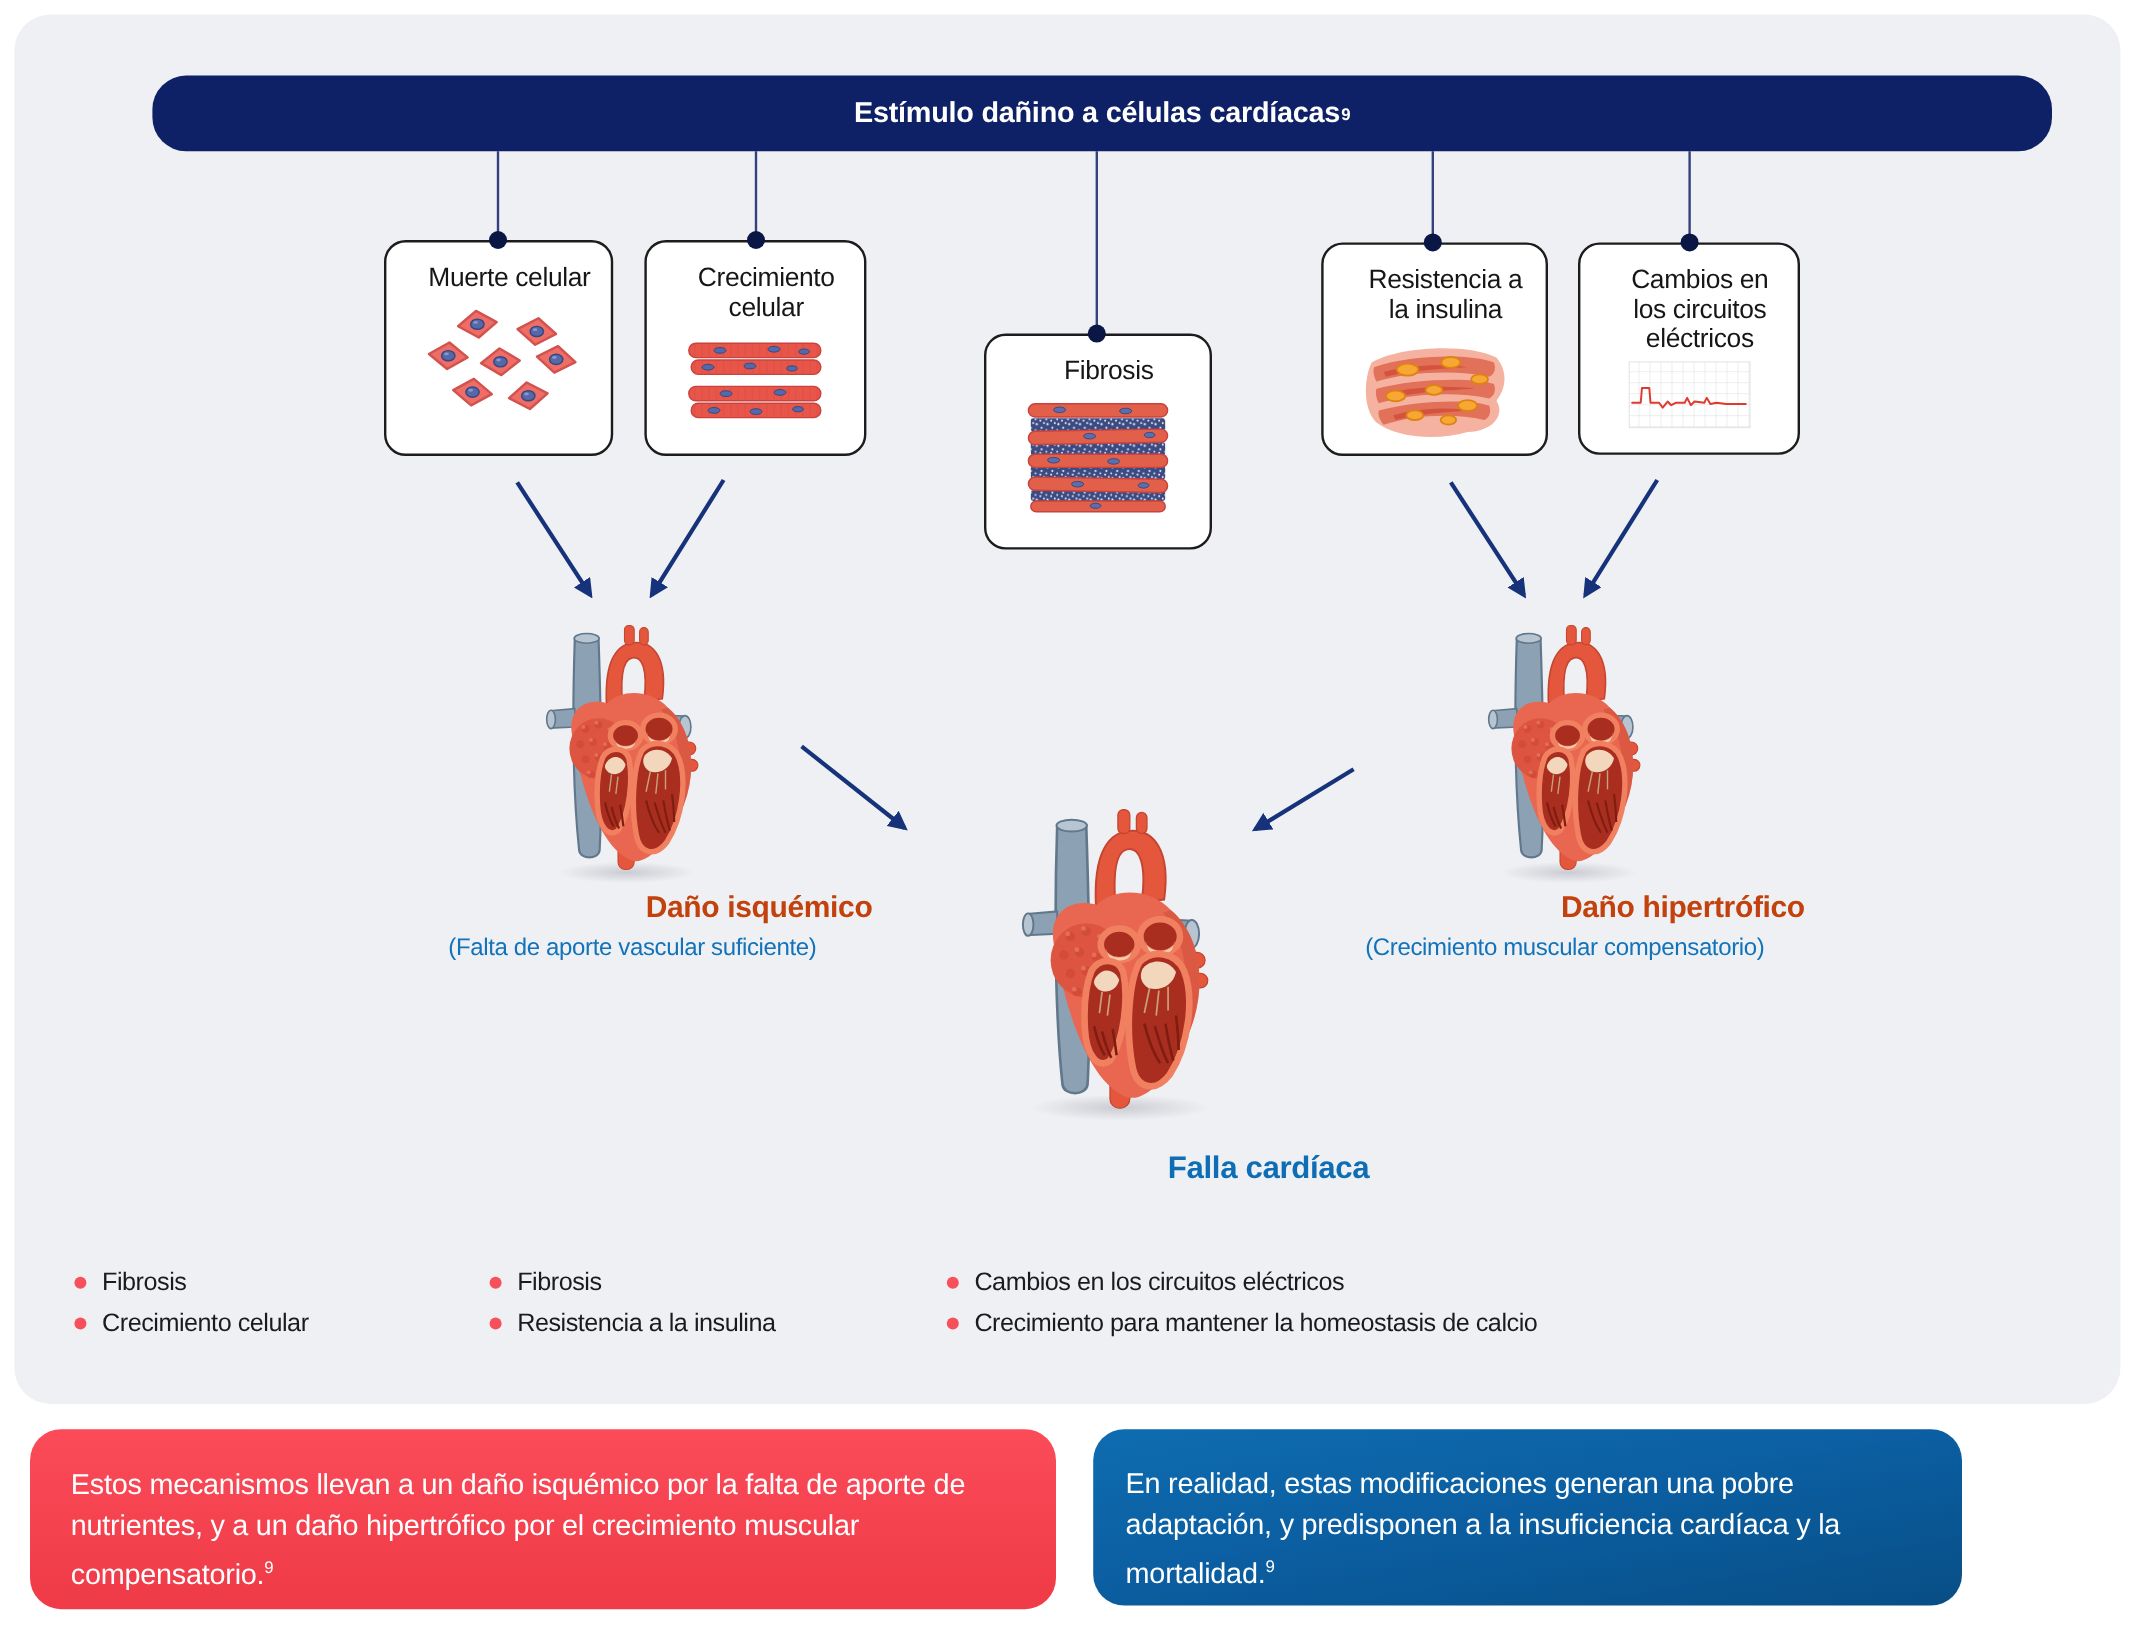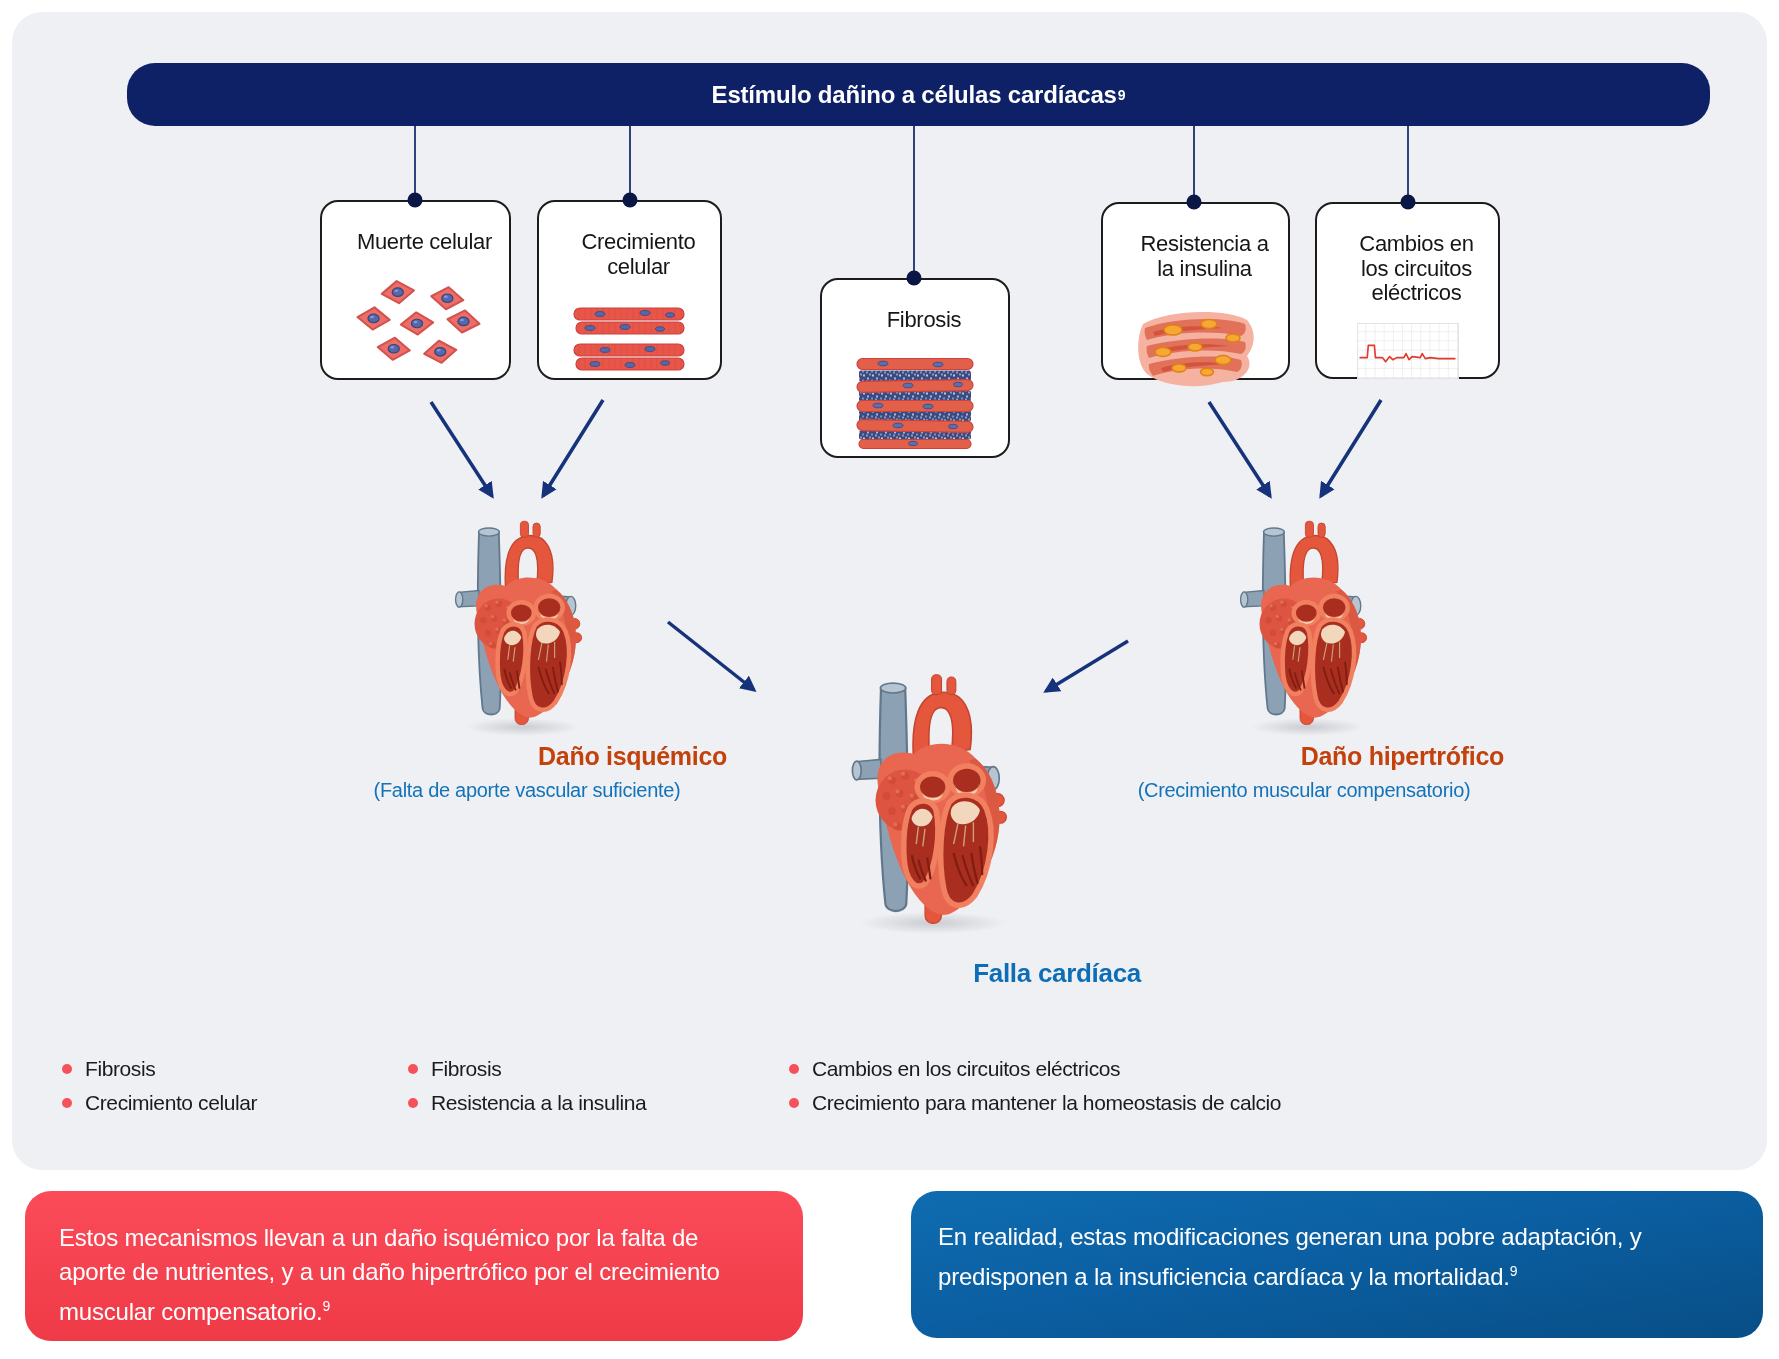--- a/index.html
+++ b/index.html
@@ -6,21 +6,21 @@
   #canvas{position:relative;width:1779px;height:1359px;background:#ffffff;
     font-family:"Liberation Sans",sans-serif;overflow:hidden;}
   .panel{position:absolute;left:12px;top:12px;width:1755px;height:1158px;
     background:#eff0f3;border-radius:30px;}
   .banner{position:absolute;left:127px;top:63px;width:1583px;height:63px;
     background:#0e2167;border-radius:28px;display:flex;align-items:center;justify-content:center;
     color:#fff;font-size:24px;font-weight:bold;letter-spacing:-0.2px;}
   .banner sup{font-size:14px;margin-left:1px;}
   .factor-box{position:absolute;background:#fff;border:2px solid #1c1c1c;border-radius:18px;
     text-align:center;box-sizing:border-box;padding-top:17px;}
-  .factor-box .title{font-size:22px;color:#161616;line-height:1.12;letter-spacing:-0.3px;margin:11px auto;padding-left:18px;}
+  .factor-box .title{font-size:22px;color:#161616;line-height:1.12;letter-spacing:-0.3px;margin:0 auto;padding-left:18px;}
   .factor-box .illo{margin-top:10px;}
   .b1{left:320px;top:200px;width:191px;height:180px;}
   .b2{left:537px;top:200px;width:185px;height:180px;}
   .b3{left:820px;top:278px;width:190px;height:180px;}
   .b4{left:1101px;top:202px;width:189px;height:178px;}
   .b5{left:1315px;top:202px;width:185px;height:177px;}
   .b2 .title{max-width:130px;}
   .b4 .title{max-width:145px;}
   .b5 .title{max-width:132px;}
   .overlay{position:absolute;left:0;top:0;pointer-events:none;z-index:5;}
@@ -33,23 +33,23 @@
     letter-spacing:-0.3px;z-index:2;}
   .failure-title{position:absolute;width:400px;text-align:right;font-size:26px;font-weight:bold;
     color:#0d6db5;letter-spacing:-0.3px;z-index:2;}
   .bullet-col{position:absolute;top:1052px;z-index:2;}
   .bullet-item{display:flex;align-items:center;gap:13px;height:34px;}
   .bullet-dot{width:10px;height:10px;border-radius:50%;background:#f6515b;flex:0 0 auto;}
   .bullet-text{font-size:21px;color:#1b1b1d;letter-spacing:-0.4px;white-space:nowrap;}
   .callout{position:absolute;top:1191px;border-radius:26px;box-sizing:border-box;
     color:#fff;font-size:24px;line-height:34px;letter-spacing:-0.2px;z-index:2;}
   .callout sup{font-size:14px;}
-  .callout-red{left:25px;width:778px;height:150px;padding:30px 40px 4px 34px;
+  .callout-red{left:25px;width:855px;height:150px;padding:30px 40px 4px 34px;
     background:linear-gradient(180deg,#fb4b59 0%,#ef3a47 100%);}
-  .callout-blue{left:911px;width:852px;height:147px;padding:29px 40px 0 27px;
+  .callout-blue{left:911px;width:724px;height:147px;padding:29px 40px 0 27px;
     background:linear-gradient(170deg,#0f6cb0 0%,#0b5fa2 45%,#084e86 100%);}
   .defs-holder{position:absolute;width:0;height:0;overflow:hidden;}
 </style>
 </head>
 <body>
 
 <div id="canvas">
 
   <svg class="defs-holder" aria-hidden="true">
     <defs>

